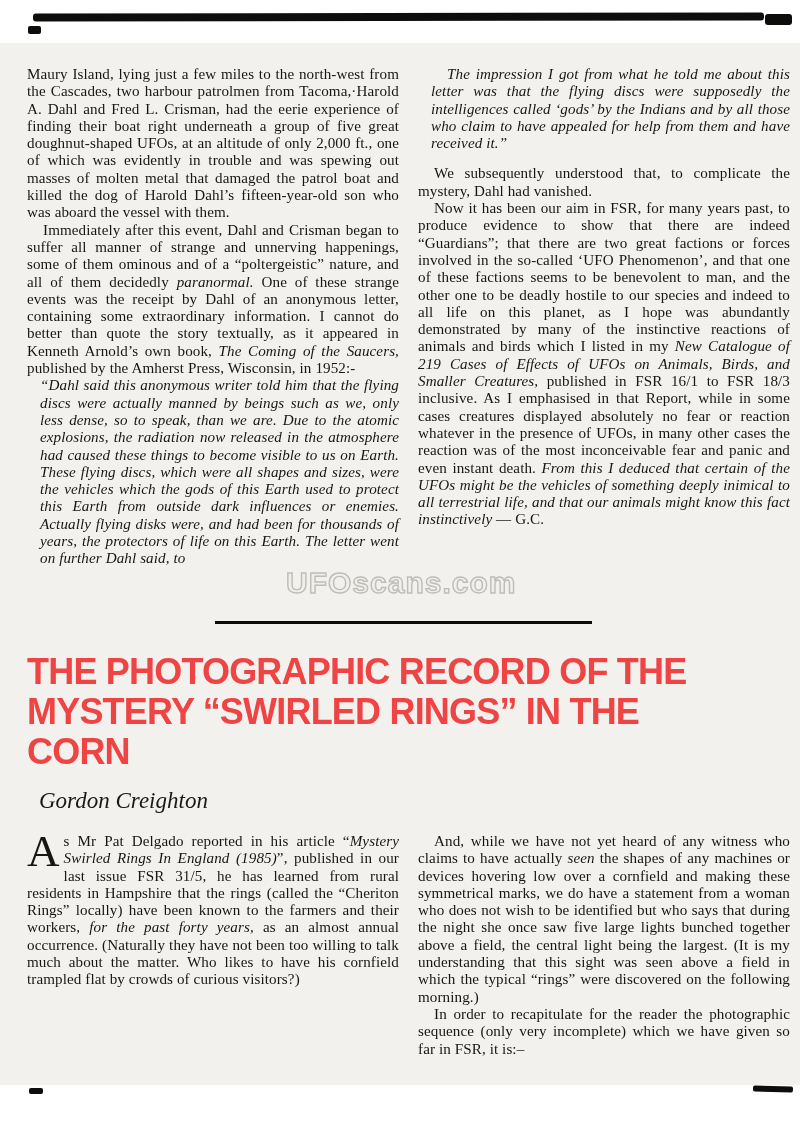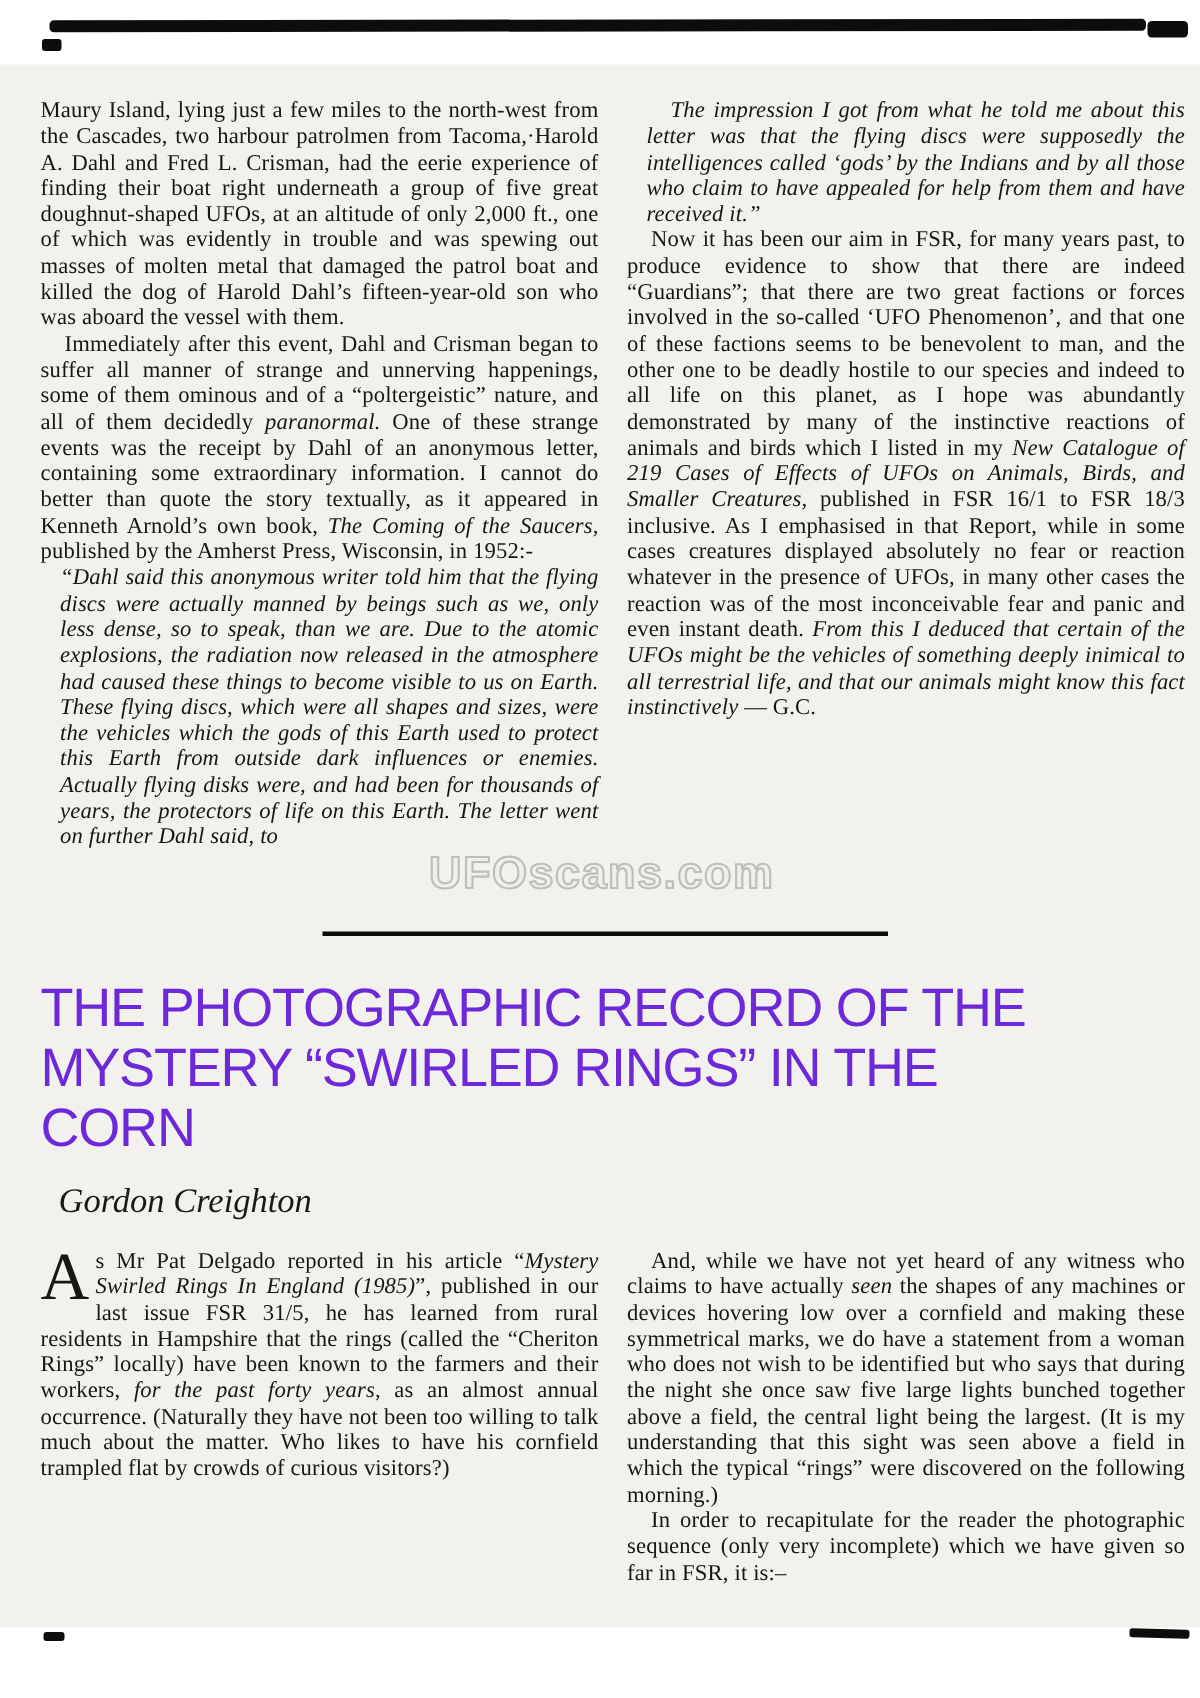--- a/index.html
+++ b/index.html
@@ -20,22 +20,22 @@
   .col{flex:1 1 0;min-width:0;}
   p.para{margin:0;text-align:justify;font-size:15.1px;line-height:17.3px;letter-spacing:0.1px;}
   p.indent{text-indent:16px;}
   p.gap{margin-top:13px;}
   p.quote{margin-left:13px;font-style:italic;}
   p.quote i{font-style:italic;}
   .dropcap{float:left;font-size:45px;line-height:34px;padding:1px 4px 0 0;font-weight:400;}
   
   .divider{position:absolute;left:215px;top:621px;width:377px;height:3px;background:#0c0c0b;}
   .headline{position:absolute;left:27px;top:652px;width:745px;margin:0;
-            font-family:"Liberation Sans",sans-serif;font-weight:400;font-size:36px;
-            line-height:40px;letter-spacing:-0.8px;color:#6d28d9;}
+            font-family:"Liberation Sans",sans-serif;font-weight:700;font-size:36px;
+            line-height:40px;letter-spacing:-0.8px;color:#ef4444;}
   .headline div{white-space:nowrap;}
   .byline{position:absolute;left:27px;top:776px;margin:12px;font-style:italic;font-weight:400;
           font-size:23px;line-height:26px;color:#1a1918;}
   
   .watermark{position:absolute;left:286px;top:566px;z-index:6;pointer-events:none;
              font-family:"Liberation Sans",sans-serif;font-weight:700;font-size:30px;
              letter-spacing:1px;color:rgba(235,233,229,0.28);
              -webkit-text-stroke:1.4px rgba(150,147,142,0.55);}
 </style>
 </head>
@@ -51,20 +51,21 @@
   <div class="artifact mark-br"></div>
 
   <div class="cols top-cols">
     <div class="col">
         <p class="para"><span>Maury Island, lying just a few miles to the north-west from the Cascades, two harbour patrolmen from Tacoma,·Harold A. Dahl and Fred L. Crisman, had the eerie experience of finding their boat right underneath a group of five great doughnut-shaped UFOs, at an altitude of only 2,000 ft., one of which was evidently in trouble and was spewing out masses of molten metal that damaged the patrol boat and killed the dog of Harold Dahl’s fifteen-year-old son who was aboard the vessel with them.</span></p>
         <p class="para indent"><span>Immediately after this event, Dahl and Crisman began to suffer all manner of strange and unnerving happenings, some of them ominous and of a “poltergeistic” nature, and all of them decidedly </span><i>paranormal.</i><span> One of these strange events was the receipt by Dahl of an anonymous letter, containing some extraordinary information. I cannot do better than quote the story textually, as it appeared in Kenneth Arnold’s own book, </span><i>The Coming of the Saucers,</i><span> published by the Amherst Press, Wisconsin, in 1952:-</span></p>
         <p class="para quote"><i>“Dahl said this anonymous writer told him that the flying discs were actually manned by beings such as we, only less dense, so to speak, than we are. Due to the atomic explosions, the radiation now released in the atmosphere had caused these things to become visible to us on Earth. These flying discs, which were all shapes and sizes, were the vehicles which the gods of this Earth used to protect this Earth from outside dark influences or enemies. Actually flying disks were, and had been for thousands of years, the protectors of life on this Earth. The letter went on further Dahl said, to</i></p>
       </div>
     <div class="col">
         <p class="para indent quote"><i>The impression I got from what he told me about this letter was that the flying discs were supposedly the intelligences called ‘gods’ by the Indians and by all those who claim to have appealed for help from them and have received it.”</i></p>
+        <p class="para indent gap"><span>We subsequently understood that, to complicate the mystery, Dahl had vanished.</span></p>
         <p class="para indent"><span>Now it has been our aim in FSR, for many years past, to produce evidence to show that there are indeed “Guardians”; that there are two great factions or forces involved in the so-called ‘UFO Phenomenon’, and that one of these factions seems to be benevolent to man, and the other one to be deadly hostile to our species and indeed to all life on this planet, as I hope was abundantly demonstrated by many of the instinctive reactions of animals and birds which I listed in my </span><i>New Catalogue of 219 Cases of Effects of UFOs on Animals, Birds, and Smaller Creatures,</i><span> published in FSR 16/1 to FSR 18/3 inclusive. As I emphasised in that Report, while in some cases creatures displayed absolutely no fear or reaction whatever in the presence of UFOs, in many other cases the reaction was of the most inconceivable fear and panic and even instant death. </span><i>From this I deduced that certain of the UFOs might be the vehicles of something deeply inimical to all terrestrial life, and that our animals might know this fact instinctively</i><span> — G.C.</span></p>
       </div>
   </div>
 
   <div class="divider"></div>
 
   <h1 class="headline">
       <div>THE PHOTOGRAPHIC RECORD OF THE</div>
       <div>MYSTERY “SWIRLED RINGS” IN THE</div>
       <div>CORN</div>

